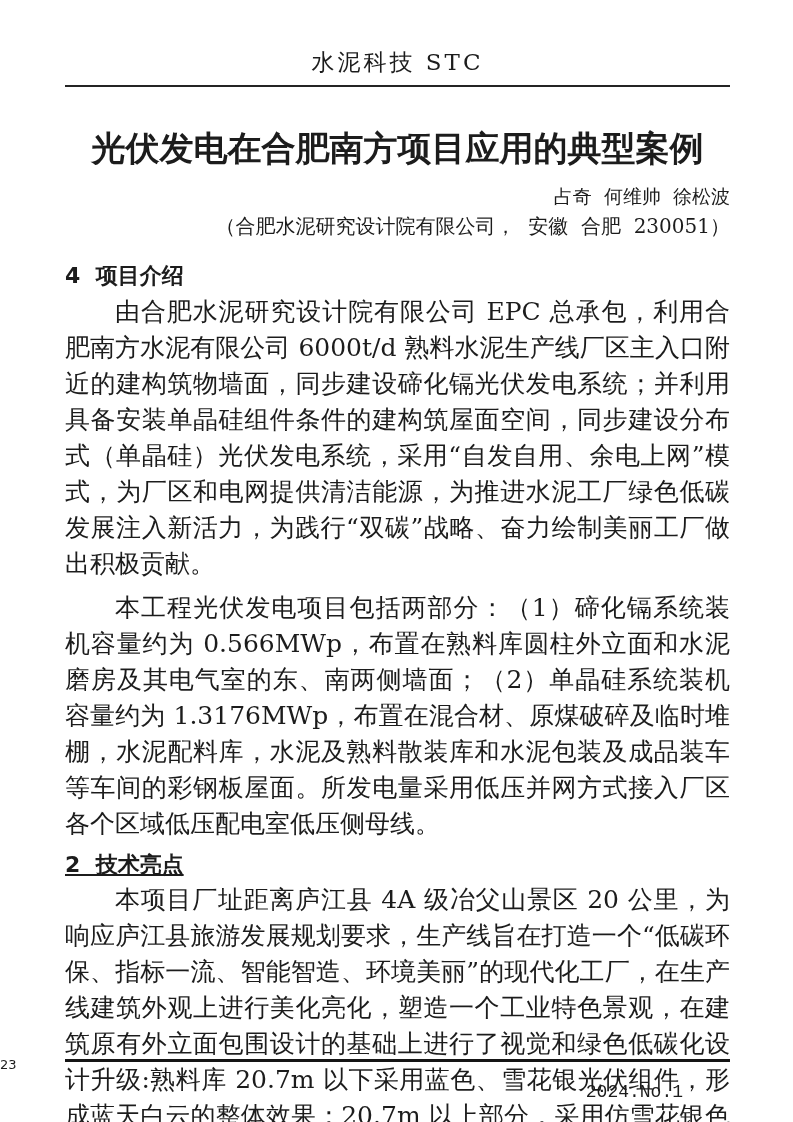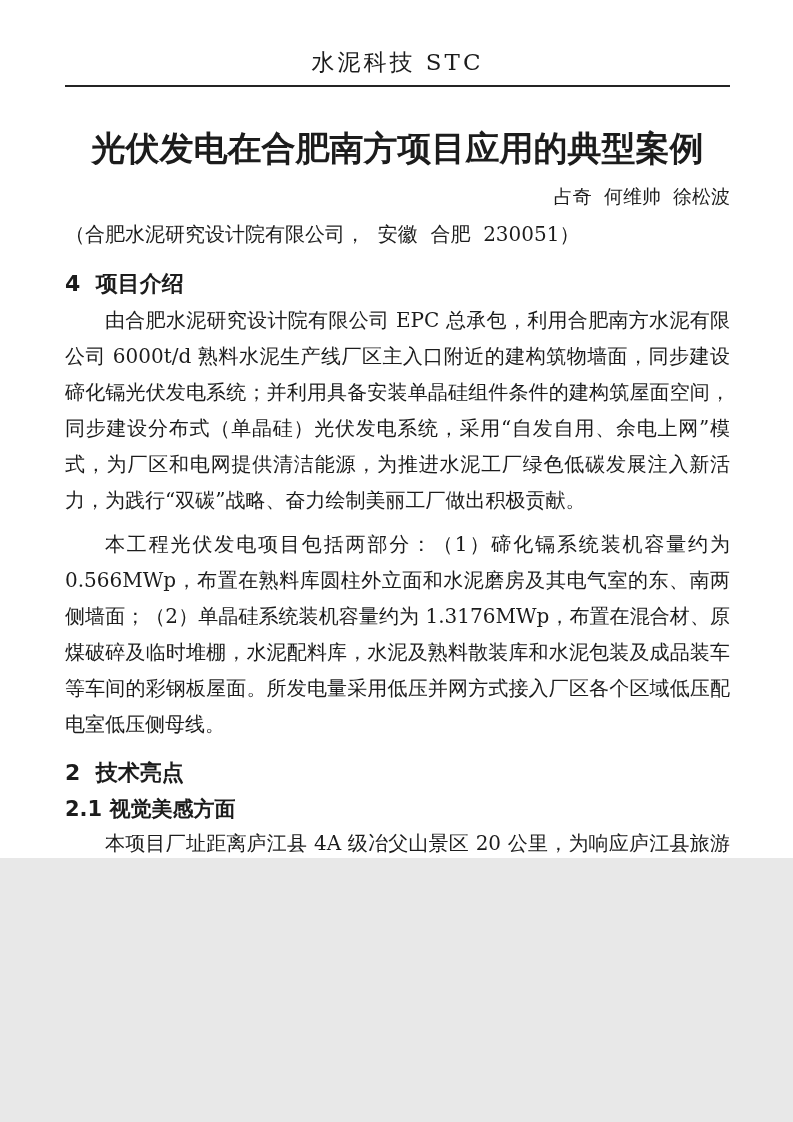--- a/index.html
+++ b/index.html
@@ -1,19 +1,19 @@
 <!DOCTYPE html>
 <html><head>
 <meta charset="utf-8">
 <style>
   html, body { margin: 0; padding: 0; background: #e8e8e8; }
   .page {
     position: relative;
     width: 793px;
-    height: 858px;
+    height: 1122px;
     margin: 0 auto;
     background: #ffffff;
     color: #1c1c1c;
     box-sizing: border-box;
     padding: 0 63px 0 65px;
     overflow: hidden;
     font-family: "DejaVu Serif", "Liberation Serif", serif;
   }
   .running-head {
     padding-top: 47px;
@@ -39,67 +39,67 @@
     font-family: "DejaVu Sans", "Liberation Sans", sans-serif;
   }
   .authors {
     margin-top: 16px;
     text-align: right;
     font-size: 19px;
     line-height: 26px;
     white-space: pre-wrap;
   }
   .affiliation {
-    margin-top: 12px;
-    text-align: left;
+    margin-top: 4px;
+    text-align: right;
     font-size: 20px;
     line-height: 27px;
     white-space: pre-wrap;
   }
   h2.sec {
     margin: 21px 0 0 0;
     font-size: 22px;
     line-height: 30px;
     font-weight: bold;
     font-family: "DejaVu Sans", "Liberation Sans", sans-serif;
     white-space: pre-wrap;
   }
-  h2.sec2 { margin-top: 16px; }
+  h2.sec2 { margin-top: 8px; text-decoration: underline; }
   h3.subsec {
     margin: 7px 0 0 0;
     font-size: 21px;
     line-height: 28px;
     font-weight: bold;
     font-family: "DejaVu Sans", "Liberation Sans", sans-serif;
     white-space: pre-wrap;
   }
   p.body {
     margin: 3px 0 0 0;
-    font-size: 20px;
+    font-size: 25px;
     line-height: 36px;
     text-align: justify;
     text-indent: 2em;
   }
   p.body.cont { margin-top: 8px; }
   p.body.p3 { margin-top: 2px; }
   .footer-rule {
     position: absolute;
     left: 65px;
     right: 63px;
     top: 1051px;
     border: none;
     border-top: 3px solid #151515;
     height: 0;
   }
   .page-number {
     position: absolute;
     top: 1056px;
     left: 0;
     right: 0;
-    text-align: right;
+    text-align: left;
     font-size: 13px;
     line-height: 17px;
     font-family: "DejaVu Sans", "Liberation Sans", sans-serif;
   }
   .issue-number {
     position: absolute;
     top: 1084px;
     right: 110px;
     font-size: 18px;
     line-height: 17px;
@@ -122,21 +122,20 @@
   <div class="affiliation">（合肥水泥研究设计院有限公司，  安徽  合肥  230051）</div>
 
   <h2 class="sec">4  项目介绍</h2>
 
   <p class="body">由合肥水泥研究设计院有限公司 EPC 总承包，利用合肥南方水泥有限公司 6000t/d 熟料水泥生产线厂区主入口附近的建构筑物墙面，同步建设碲化镉光伏发电系统；并利用具备安装单晶硅组件条件的建构筑屋面空间，同步建设分布式（单晶硅）光伏发电系统，采用“自发自用、余电上网”模式，为厂区和电网提供清洁能源，为推进水泥工厂绿色低碳发展注入新活力，为践行“双碳”战略、奋力绘制美丽工厂做出积极贡献。</p>
 
   <p class="body cont">本工程光伏发电项目包括两部分：（1）碲化镉系统装机容量约为 0.566MWp，布置在熟料库圆柱外立面和水泥磨房及其电气室的东、南两侧墙面；（2）单晶硅系统装机容量约为 1.3176MWp，布置在混合材、原煤破碎及临时堆棚，水泥配料库，水泥及熟料散装库和水泥包装及成品装车等车间的彩钢板屋面。所发电量采用低压并网方式接入厂区各个区域低压配电室低压侧母线。</p>
 
   <h2 class="sec sec2">2  技术亮点</h2>
 
-  <h3 class="subsec">2.1 视觉美感方面</h3>
 
   <p class="body p3">本项目厂址距离庐江县 4A 级冶父山景区 20 公里，为响应庐江县旅游发展规划要求，生产线旨在打造一个“低碳环保、指标一流、智能智造、环境美丽”的现代化工厂，在生产线建筑外观上进行美化亮化，塑造一个工业特色景观，在建筑原有外立面包围设计的基础上进行了视觉和绿色低碳化设计升级:熟料库 20.7m 以下采用蓝色、雪花银光伏组件，形成蓝天白云的整体效果；20.7m 以上部分，采用仿雪花银色铝板和金属型材勾勒出远处的山川、迎客松若影若现的出现在天边，形成一种云雾缭绕的意象，多视觉、多层次展现建筑氛围。水泥磨采用雪花</p>
 
   <hr class="footer-rule">
 
   <div class="page-number">23</div>
 
   <div class="issue-number">2024.No.1</div>
 
 </div>

